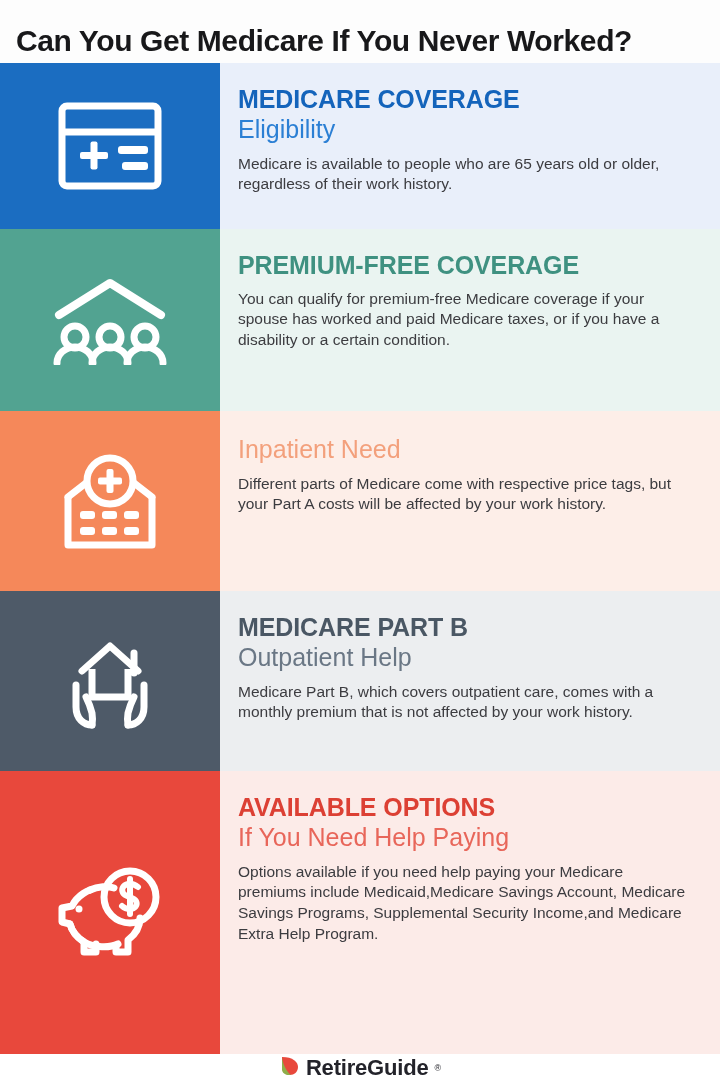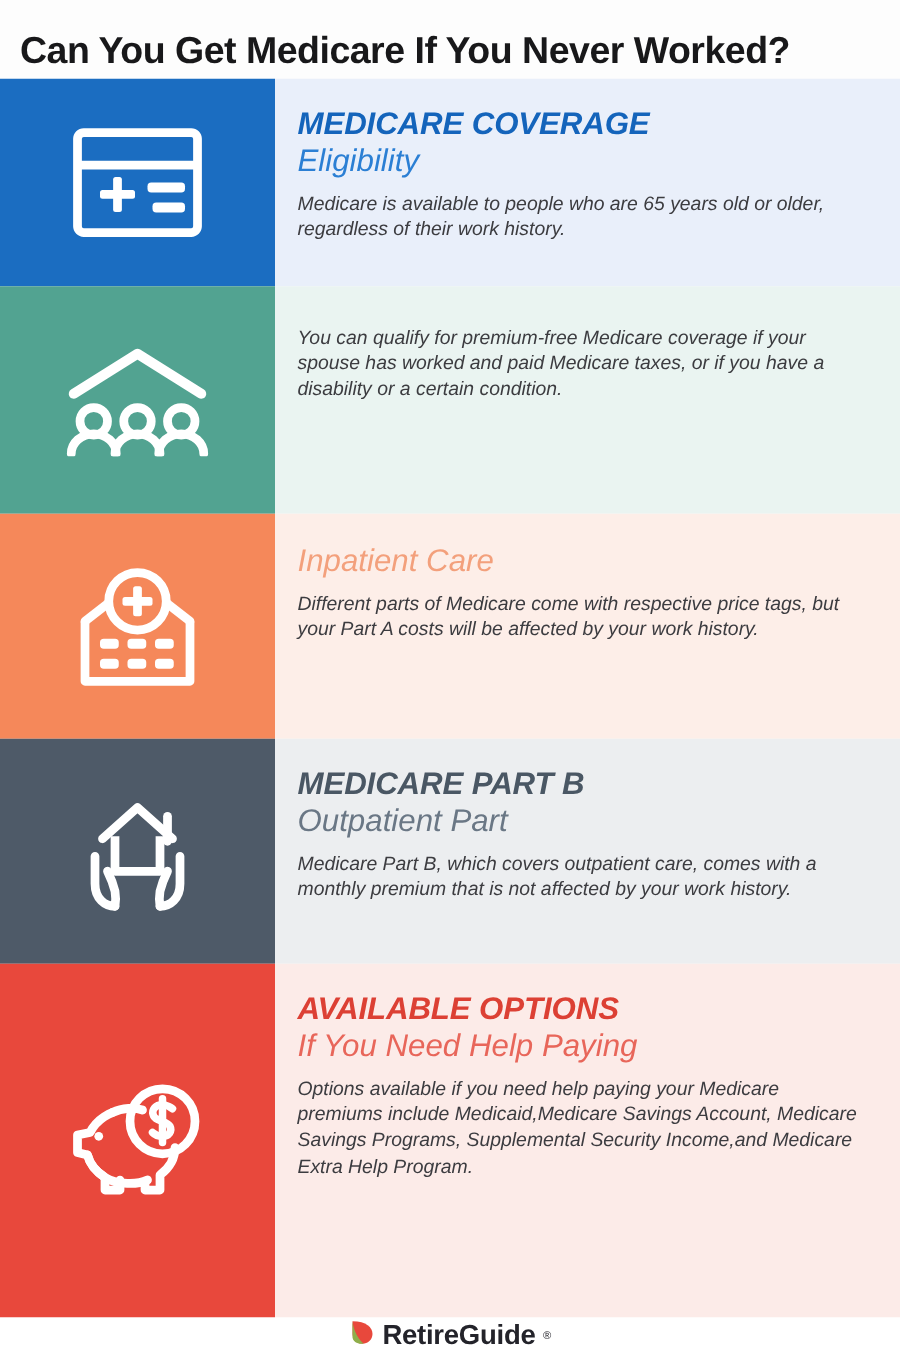--- a/index.html
+++ b/index.html
@@ -32,21 +32,21 @@
   .rows { flex:0 0 auto; }
   .row { display:flex; width:720px; }
   .icon-panel {
     width:220px; flex:0 0 220px;
     display:flex; align-items:center; justify-content:center;
   }
   .icon-panel svg { display:block; }
   .text-panel {
     flex:1 1 auto;
     padding:22px 32px 18px 18px;
-    display:flex; flex-direction:column; justify-content:flex-start;font-style:italic;
+    display:flex; flex-direction:column; justify-content:flex-start;
   }
   .kicker {
     font-size:25px; font-weight:bold;
     letter-spacing:-0.1px;
     line-height:1.12;
     text-transform:uppercase;
   }
   .subhead {
     font-size:25px; font-weight:normal;
     line-height:1.2;
@@ -145,20 +145,21 @@
             <circle cx="24" cy="62" r="11" stroke="#ffffff" stroke-width="7"></circle>
             <path d="M6 88 a18 16 0 0 1 36 0" stroke="#ffffff" stroke-width="7" stroke-linecap="round"></path>
             <circle cx="59" cy="62" r="11" stroke="#ffffff" stroke-width="7"></circle>
             <path d="M41 88 a18 16 0 0 1 36 0" stroke="#ffffff" stroke-width="7" stroke-linecap="round"></path>
             <circle cx="94" cy="62" r="11" stroke="#ffffff" stroke-width="7"></circle>
             <path d="M76 88 a18 16 0 0 1 36 0" stroke="#ffffff" stroke-width="7" stroke-linecap="round"></path>
           </svg>
         </span>
       </div>
       <div class="text-panel">
+        <div class="kicker">PREMIUM-FREE COVERAGE</div>
         <div class="body-text">You can qualify for premium-free Medicare coverage if your spouse has worked and paid Medicare taxes, or if you have a disability or a certain condition.</div>
       </div>
     </div>
 
     <div class="row r3 h3">
       <div class="icon-panel">
         <span>
           <svg width="112" height="100" viewBox="0 0 112 100" fill="none">
             <path d="M14 46 L14 94 L98 94 L98 46" stroke="#ffffff" stroke-width="7" stroke-linejoin="round"></path>
             <path d="M14 46 L32 32" stroke="#ffffff" stroke-width="7" stroke-linecap="round"></path>
@@ -169,42 +170,42 @@
             <rect x="26" y="60" width="15" height="8" rx="3" fill="#ffffff"></rect>
             <rect x="48" y="60" width="15" height="8" rx="3" fill="#ffffff"></rect>
             <rect x="70" y="60" width="15" height="8" rx="3" fill="#ffffff"></rect>
             <rect x="26" y="76" width="15" height="8" rx="3" fill="#ffffff"></rect>
             <rect x="48" y="76" width="15" height="8" rx="3" fill="#ffffff"></rect>
             <rect x="70" y="76" width="15" height="8" rx="3" fill="#ffffff"></rect>
           </svg>
         </span>
       </div>
       <div class="text-panel">
-        <div class="subhead">Inpatient Care</div>
+        <div class="subhead">Inpatient Need</div>
         <div class="body-text">Different parts of Medicare come with respective price tags, but your Part A costs will be affected by your work history.</div>
       </div>
     </div>
 
     <div class="row r4 h4">
       <div class="icon-panel">
         <span>
           <svg width="112" height="100" viewBox="0 0 112 100" fill="none">
             <path d="M28 40 L56 15 L84 40" stroke="#ffffff" stroke-width="7" stroke-linecap="round" stroke-linejoin="round"></path>
             <path d="M38 38 L38 66 L74 66 L74 38" stroke="#ffffff" stroke-width="7" stroke-linejoin="round"></path>
             <path d="M80 22 L80 42" stroke="#ffffff" stroke-width="7" stroke-linecap="round"></path>
             <path d="M22 54 L22 76 M22 76 C22 88 30 94 38 94" stroke="#ffffff" stroke-width="7" stroke-linecap="round" stroke-linejoin="round"></path>
             <path d="M32 66 C32 66 36 74 38 82 C39 88 38 94 38 94" stroke="#ffffff" stroke-width="7" stroke-linecap="round" stroke-linejoin="round"></path>
             <path d="M90 54 L90 76 M90 76 C90 88 82 94 74 94" stroke="#ffffff" stroke-width="7" stroke-linecap="round" stroke-linejoin="round"></path>
             <path d="M80 66 C80 66 76 74 74 82 C73 88 74 94 74 94" stroke="#ffffff" stroke-width="7" stroke-linecap="round" stroke-linejoin="round"></path>
           </svg>
         </span>
       </div>
       <div class="text-panel">
         <div class="kicker">MEDICARE PART B</div>
-        <div class="subhead">Outpatient Part</div>
+        <div class="subhead">Outpatient Help</div>
         <div class="body-text">Medicare Part B, which covers outpatient care, comes with a monthly premium that is not affected by your work history.</div>
       </div>
     </div>
 
     <div class="row r5 h5">
       <div class="icon-panel">
         <span>
           <svg width="112" height="96" viewBox="0 0 112 96" fill="none">
             <path d="M36 26 C36 26 24 30 18 42 L8 44 L8 58 L16 60 C18 68 24 74 30 78 L30 88 M30 88 L42 88 L42 80 M62 82 L62 88 L74 88 L74 76 C82 70 86 62 86 54" stroke="#ffffff" stroke-width="7" stroke-linecap="round" stroke-linejoin="round"></path>
             <path d="M16 60 C18 68 24 74 30 78 C40 84 56 84 64 80" stroke="#ffffff" stroke-width="7" stroke-linecap="round" stroke-linejoin="round"></path>

